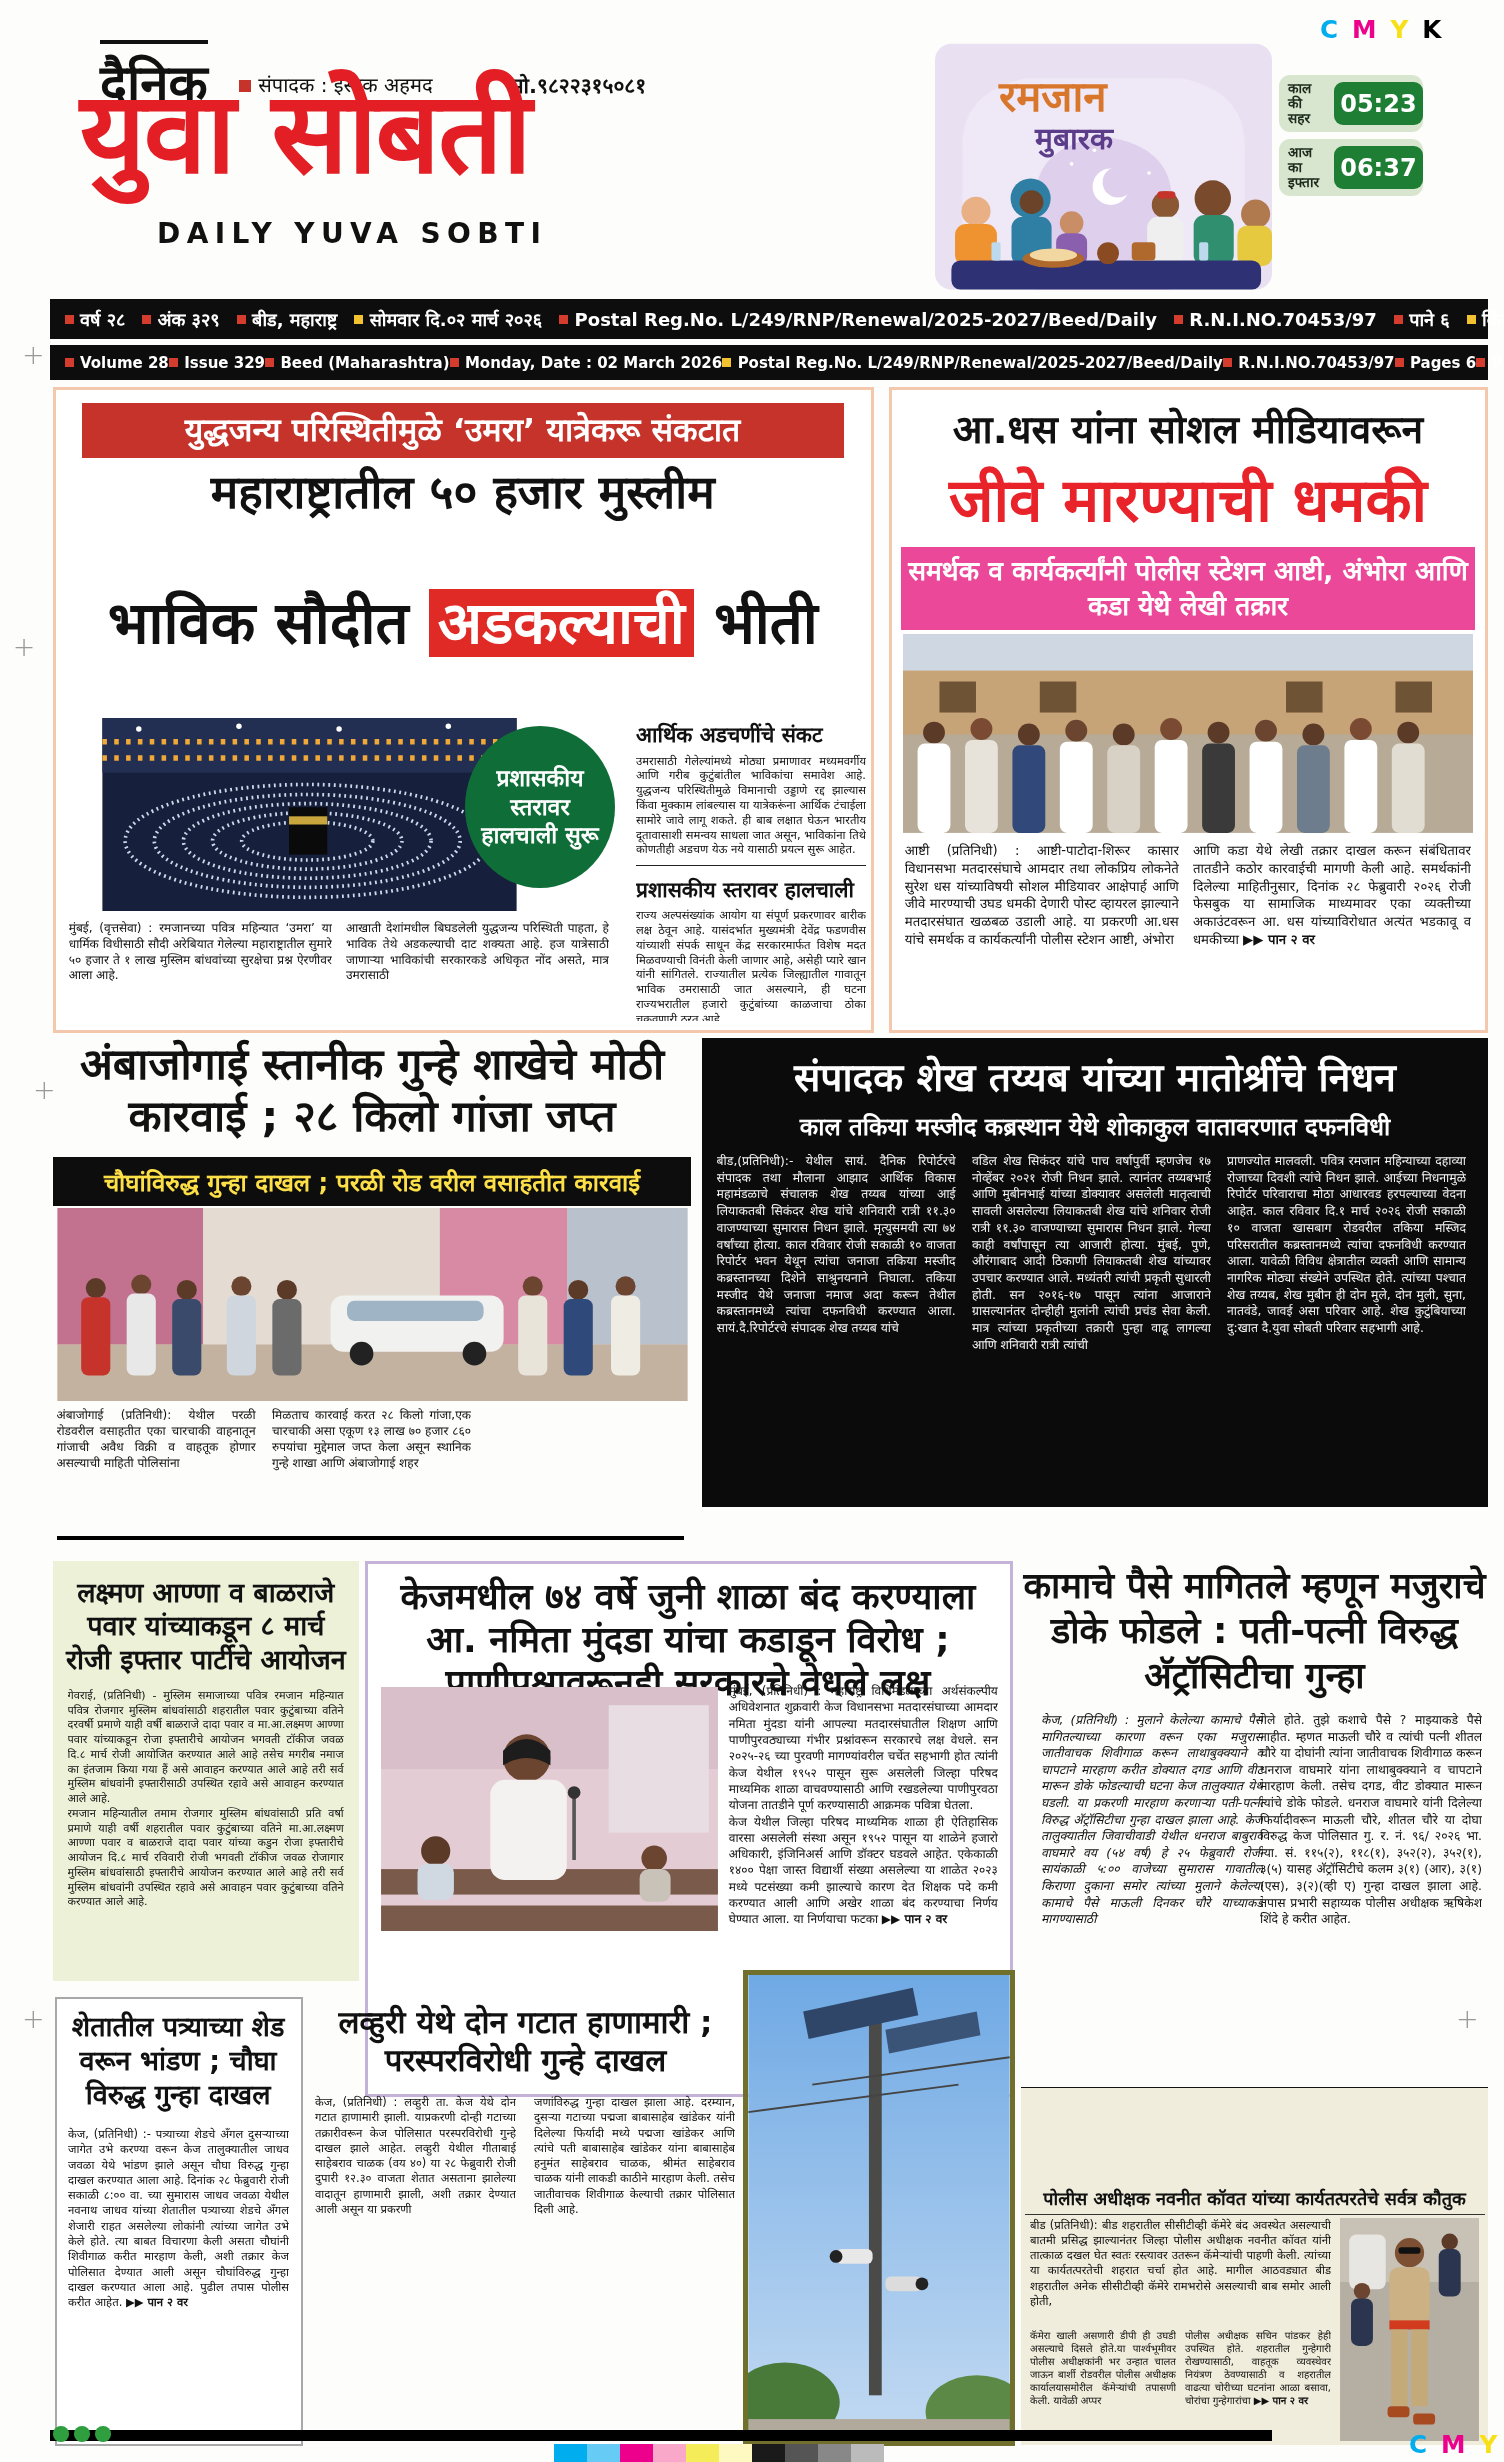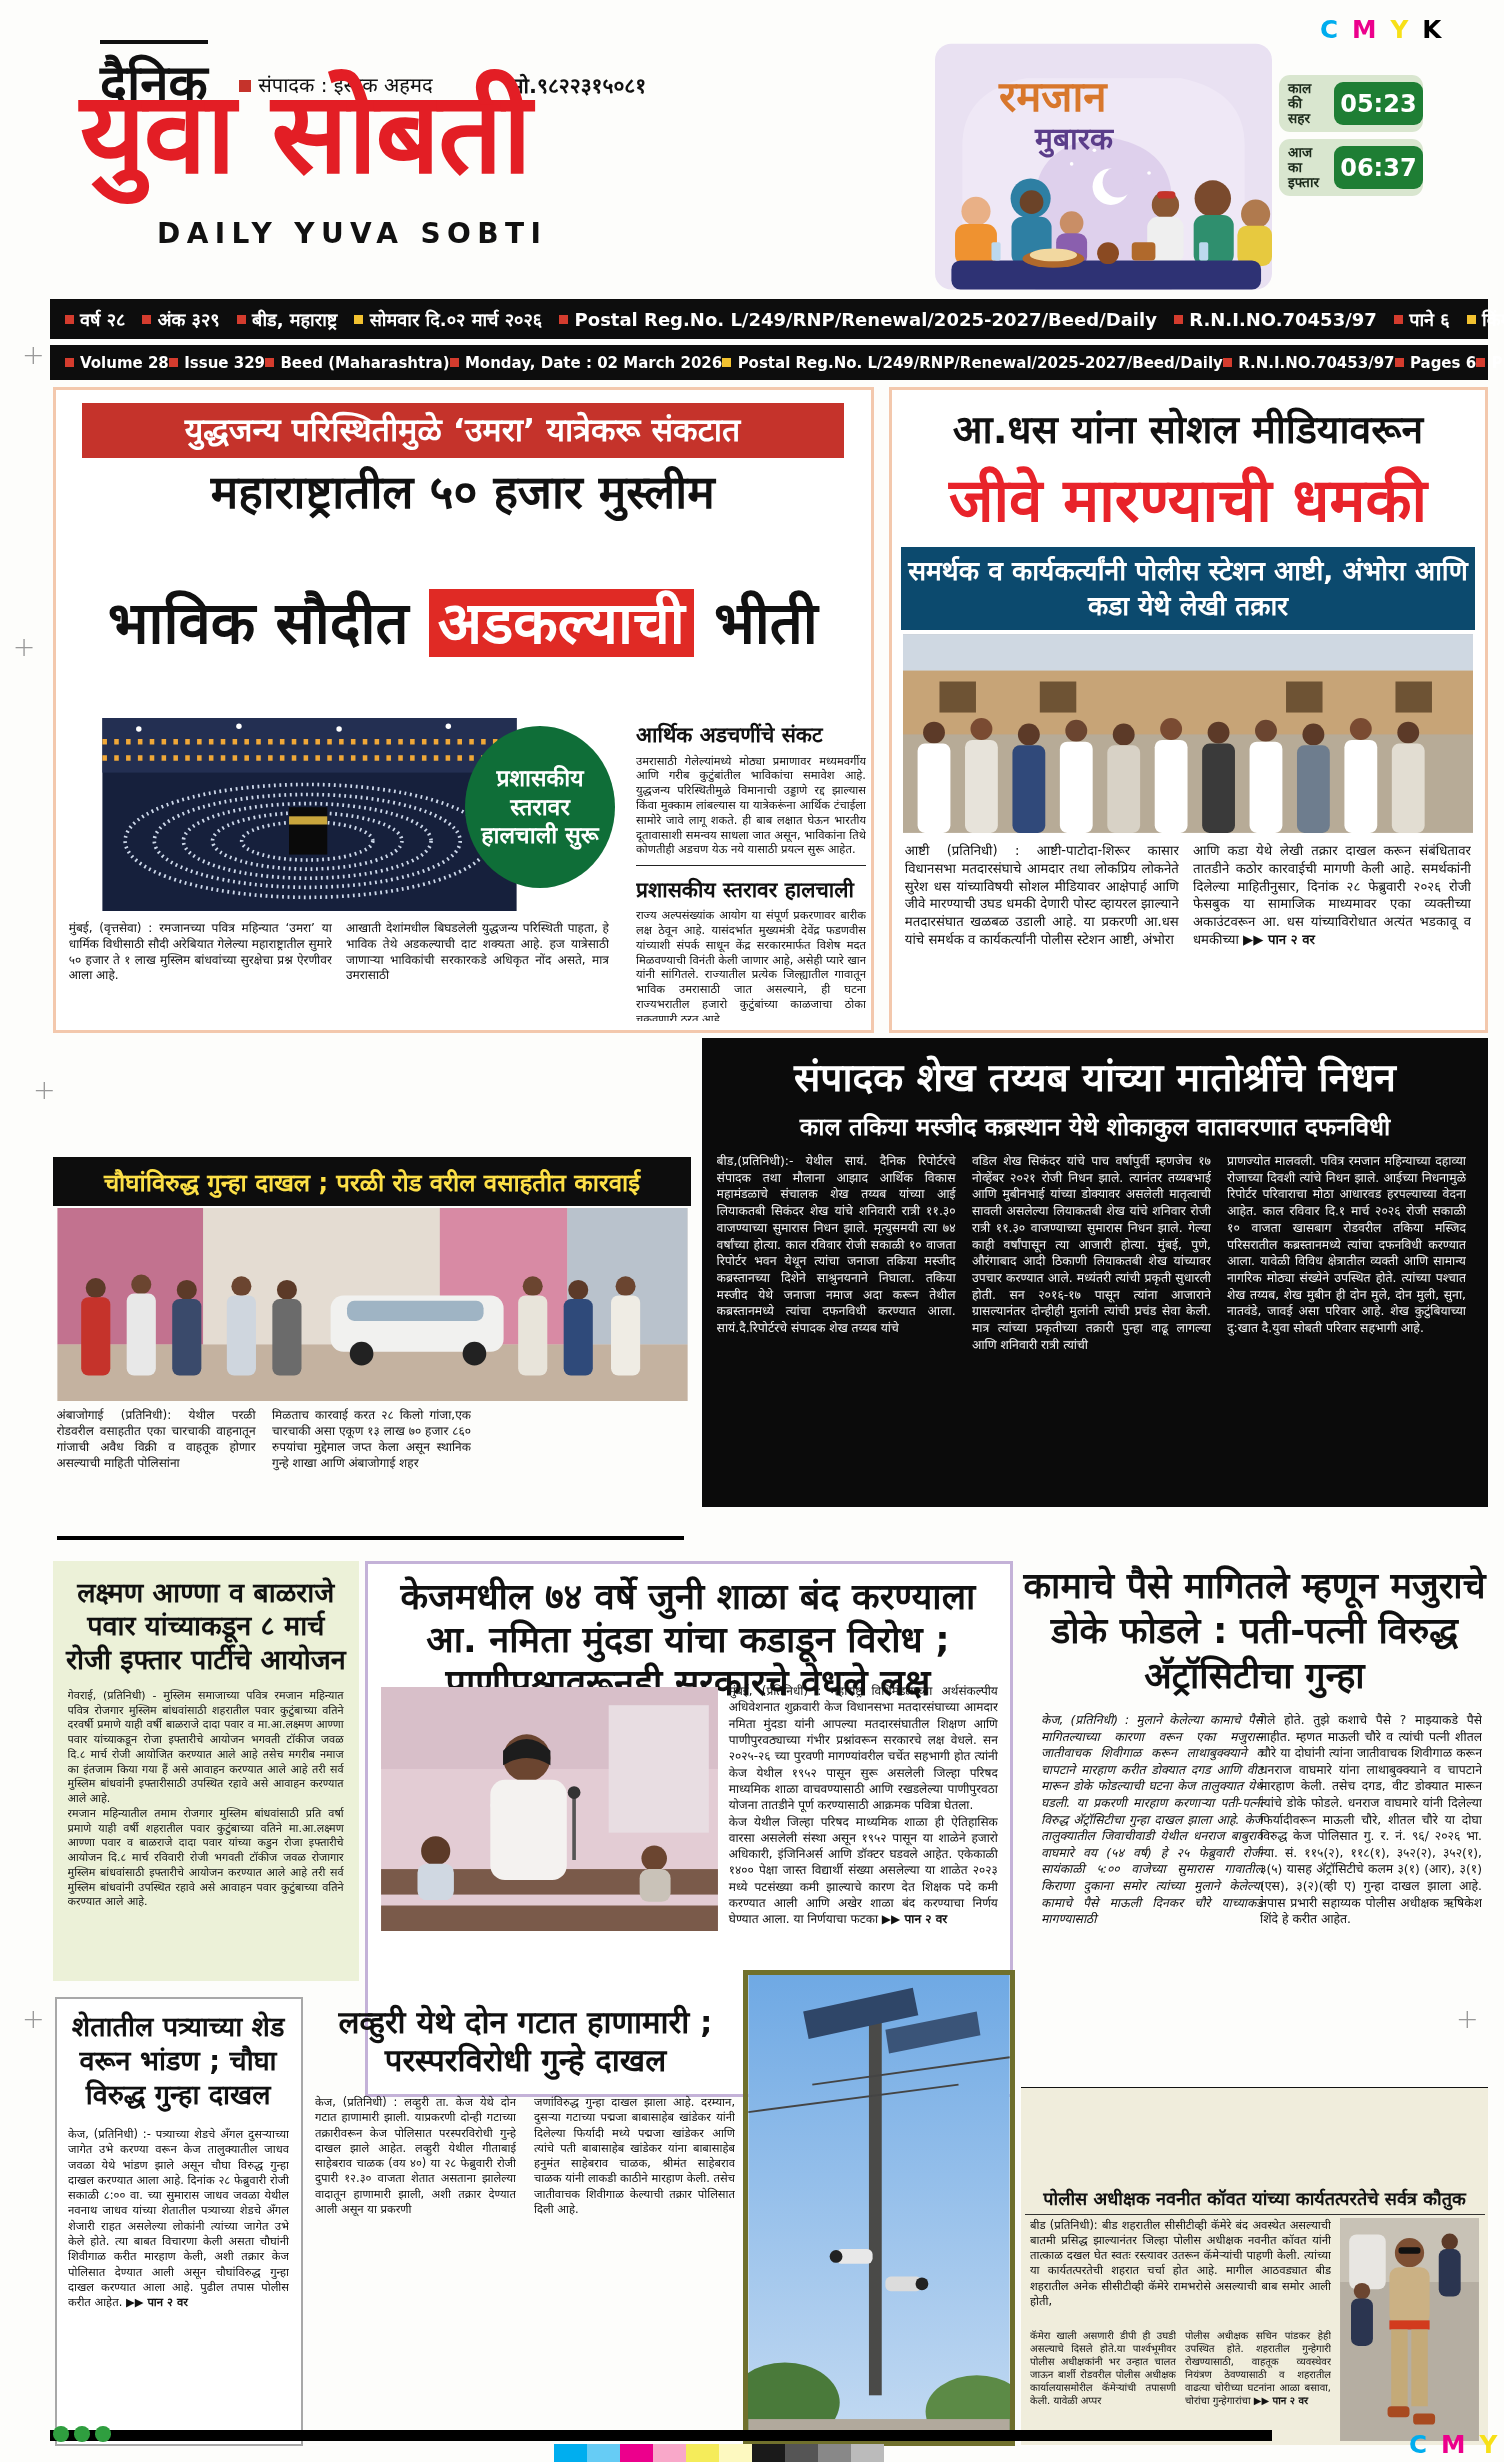--- a/index.html
+++ b/index.html
@@ -46,21 +46,21 @@
   #lead-right{left:580px;top:330px;width:230px;height:301px;overflow:hidden;}
   .subt{font-size:21px;font-weight:900;margin:0 0 5.5px 0;}
   .subp{font-size:11.4px;line-height:1.3;margin:0;}
   #lead-right hr{border:none;border-top:1.8px solid #222;margin:8.2px 0;}
   #lead-cap1{left:12.8px;top:531px;width:263px;height:100px;font-size:12px;line-height:1.32;overflow:hidden;}
   #lead-cap2{left:290px;top:531px;width:263px;height:100px;font-size:12px;line-height:1.32;overflow:hidden;}
   
   #threat{left:889px;top:387px;width:599px;height:646px;border:3.6px solid #f3c8ad;box-sizing:border-box;background:#fff;}
   #threat-h1{left:5.5px;top:11px;width:581px;font-size:39px;font-weight:900;text-align:center;}
   #threat-h2{left:5.5px;top:67px;width:581px;font-size:60px;font-weight:900;color:#e8232a;text-align:center;}
-  #threat-strip{left:9px;top:157px;width:574px;background:#0c4a6e;color:#fff;font-size:26.4px;font-weight:bold;text-align:center;line-height:1.3;padding:7.3px 3.6px;box-sizing:border-box;}
+  #threat-strip{left:9px;top:157px;width:574px;background:#ec4899;color:#fff;font-size:26.4px;font-weight:bold;text-align:center;line-height:1.3;padding:7.3px 3.6px;box-sizing:border-box;}
   #threat-photo{left:11px;top:244px;width:570px;height:199px;overflow:hidden;}
   #threat-c1{left:12.8px;top:452px;width:274px;height:179px;font-size:13.2px;line-height:1.35;overflow:hidden;}
   #threat-c2{left:301px;top:452px;width:278px;height:179px;font-size:13.2px;line-height:1.35;overflow:hidden;}
   
   #ganja{left:53px;top:1038px;width:638px;height:507px;}
   #ganja-h{left:0;top:0;width:638px;font-size:43px;font-weight:900;text-align:center;line-height:1.22;}
   #ganja-strip{left:0;top:119px;width:638px;background:#0d0d0d;color:#fde047;font-size:24px;font-weight:bold;text-align:center;padding:8.2px 0;}
   #ganja-photo{left:3.6px;top:170px;width:631px;height:193px;overflow:hidden;}
   .gj{top:370px;width:199px;height:117px;font-size:12px;line-height:1.33;overflow:hidden;}
   #ganja-c1{left:3.6px;}#ganja-c2{left:219px;}#ganja-c3{left:434px;}
@@ -350,20 +350,21 @@
               <rect x="-4" y="24" width="36" height="98" rx="8" fill="#e2ddd2"></rect>
             </g>
         </g>
       </svg>
     </div>
     <div id="threat-c1" class="abs just">आष्टी (प्रतिनिधी) : आष्टी-पाटोदा-शिरूर कासार विधानसभा मतदारसंघाचे आमदार तथा लोकप्रिय लोकनेते सुरेश धस यांच्याविषयी सोशल मीडियावर आक्षेपार्ह आणि जीवे मारण्याची उघड धमकी देणारी पोस्ट व्हायरल झाल्याने मतदारसंघात खळबळ उडाली आहे. या प्रकरणी आ.धस यांचे समर्थक व कार्यकर्त्यांनी पोलीस स्टेशन आष्टी, अंभोरा</div>
     <div id="threat-c2" class="abs just"><span>आणि कडा येथे लेखी तक्रार दाखल करून संबंधितावर तातडीने कठोर कारवाईची मागणी केली आहे. समर्थकांनी दिलेल्या माहितीनुसार, दिनांक २८ फेब्रुवारी २०२६ रोजी फेसबुक या सामाजिक माध्यमावर एका व्यक्तीच्या अकाउंटवरून आ. धस यांच्याविरोधात अत्यंत भडकावू व धमकीच्या </span><span class="cont">▶▶ पान २ वर</span></div>
   </section>
 
   <section id="ganja" class="abs">
+    <div id="ganja-h" class="abs">अंबाजोगाई स्तानीक गुन्हे शाखेचे मोठी कारवाई ; २८ किलो गांजा जप्त</div>
     <div id="ganja-strip" class="abs">चौघांविरुद्ध गुन्हा दाखल ; परळी रोड वरील वसाहतीत कारवाई</div>
     <div id="ganja-photo" class="abs">
       <svg class="phimg" viewBox="0 0 692 212">
         <rect width="692" height="212" fill="#d8cfc6"></rect>
         <rect x="0" y="0" width="160" height="150" fill="#c2728f"></rect>
           <rect x="160" y="0" width="260" height="150" fill="#e4dcd2"></rect>
         <rect x="420" y="0" width="140" height="150" fill="#d88aa4"></rect>
           <rect x="560" y="0" width="132" height="150" fill="#b9c2cc"></rect>
         <rect x="0" y="150" width="692" height="62" fill="#c4b2a0"></rect>
         <rect x="300" y="96" width="190" height="62" rx="14" fill="#f1f1ef"></rect>

